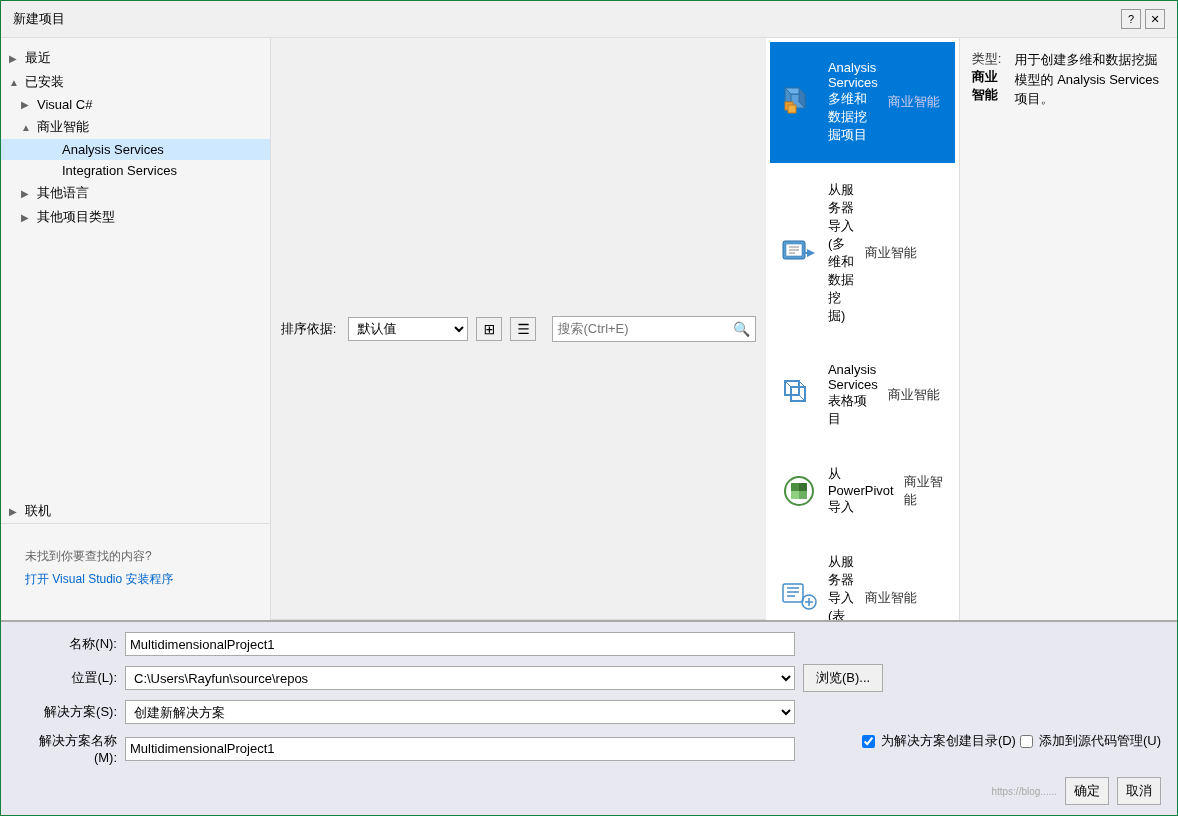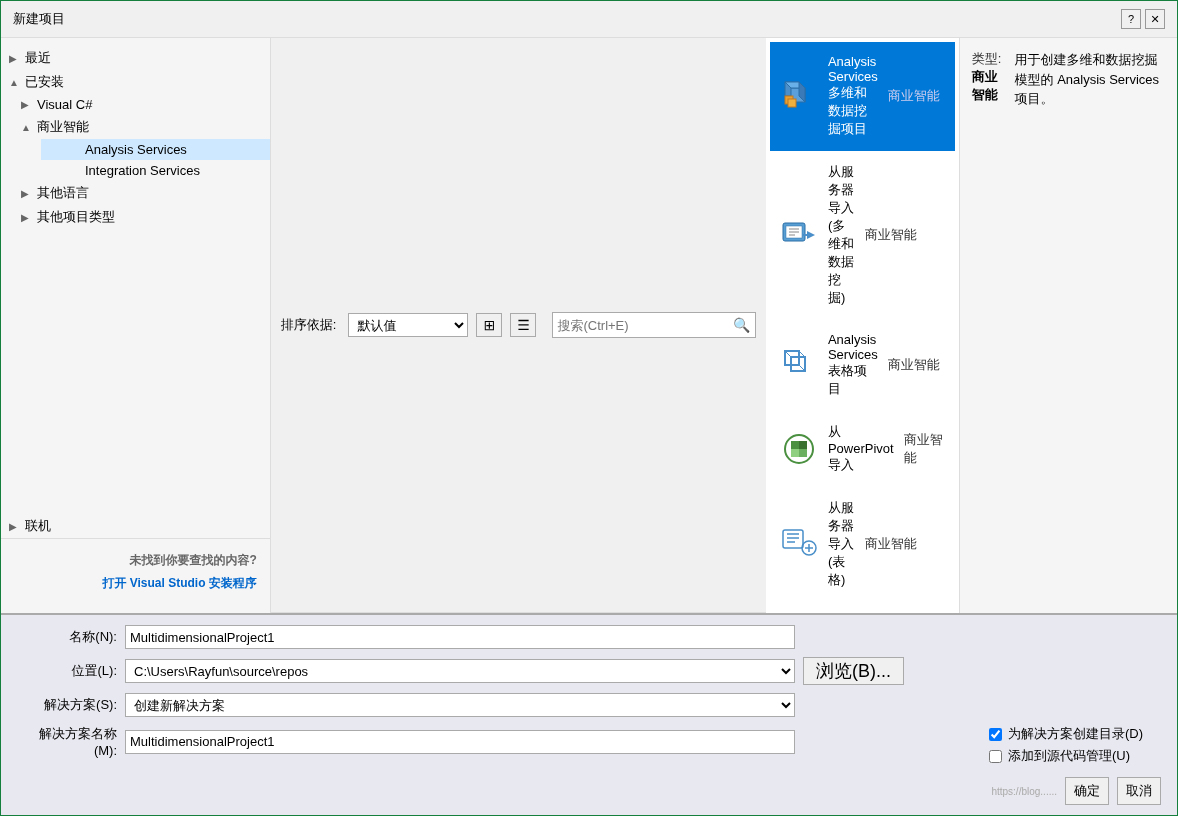--- a/index.html
+++ b/index.html
@@ -9,46 +9,46 @@
     .title-bar-text { font-size: 13px; font-weight: normal; color: #000; }
     .title-bar-buttons { display: flex; gap: 4px; }
     .title-bar-btn { width: 20px; height: 20px; background: #f0f0f0; border: 1px solid #999; cursor: pointer; font-size: 11px; display: flex; align-items: center; justify-content: center; }
     .main-content { display: flex; flex: 1; overflow: hidden; }
     .left-panel { width: 300px; background: #f5f5f5; border-right: 1px solid #ddd; display: flex; flex-direction: column; padding: 8px 0; overflow-y: auto; }
     .tree-item { padding: 3px 8px; cursor: pointer; display: flex; align-items: center; gap: 4px; color: #000; }
     .tree-item.selected { background: #cde8ff; }
     .tree-item .arrow { font-size: 10px; color: #666; width: 12px; }
     .tree-item .label { font-size: 13px; }
     .indent-1 { padding-left: 20px; }
-    .indent-2 { padding-left: 28px; margin-left: 40px; }
-    .left-panel-bottom { padding: 13px; text-align: right; border-top: 1px solid #ddd; margin-top: auto; font-weight: bold; }
+    .indent-2 { padding-left: 45px; }
+    .left-panel-bottom { padding: 24px; text-align: left; border-top: 1px solid #ddd; margin-top: auto; }
     .left-panel-bottom .hint { color: #666; font-size: 12px; margin-bottom: 6px; }
     .left-panel-bottom .link { color: #0066cc; font-size: 12px; cursor: pointer; text-decoration: none; }
     .center-panel { flex: 1; display: flex; flex-direction: row; background: #fff; }
     .center-toolbar { display: flex; align-items: center; padding: 6px 10px; background: #f0f0f0; border-bottom: 1px solid #ddd; gap: 8px; }
     .center-toolbar label { font-size: 13px; color: #000; margin-right: 4px; }
     .center-toolbar select { height: 24px; font-size: 13px; border: 1px solid #aaa; background: #fff; padding: 0 4px; min-width: 120px; }
     .view-btn { width: 26px; height: 24px; border: 1px solid #aaa; background: #f0f0f0; cursor: pointer; display: flex; align-items: center; justify-content: center; font-size: 14px; }
     .project-list { flex: 1; overflow-y: auto; background: #fff; padding: 4px; }
-    .project-item { display: flex; align-items: center; padding: 12px 10px; cursor: pointer; border-bottom: 1px solid transparent; gap: 10px; }
+    .project-item { display: flex; align-items: center; padding: 18px 10px; cursor: pointer; border-bottom: 1px solid transparent; gap: 10px; }
     .project-item.selected { background: #0078d7; color: #fff; }
     .project-item.selected .project-category { color: #cce; }
     .project-icon { width: 38px; height: 38px; flex-shrink: 0; display: flex; align-items: center; justify-content: center; }
     .project-name { flex: 1; font-size: 13px; }
     .project-category { font-size: 13px; width: 80px; text-align: left; color: #333; }
     .right-panel { width: 240px; background: #f5f5f5; border-left: 1px solid #ddd; padding: 12px; display: flex; flex-direction: row; gap: 4px; }
     .right-panel .type-label { font-size: 13px; color: #333; }
     .right-panel .type-value { font-size: 13px; font-weight: bold; color: #000; }
     .right-panel .description { font-size: 13px; color: #000; line-height: 1.5; }
     .bottom-panel { background: #e8e8f0; border-top: 2px solid #aaa; padding: 10px 16px; display: flex; flex-direction: column; gap: 8px; }
     .form-row { display: flex; align-items: center; gap: 8px; }
     .form-row label { width: 100px; text-align: right; font-size: 13px; color: #000; flex-shrink: 0; }
     .form-row input[type="text"] { flex: 1; height: 24px; border: 1px solid #aaa; background: #fff; padding: 0 4px; font-size: 13px; max-width: 660px; }
     .form-row select { flex: 1; height: 24px; border: 1px solid #aaa; background: #fff; padding: 0 4px; font-size: 13px; max-width: 660px; }
-    .browse-btn { height: 28px; padding: 0 12px; border: 1px solid #aaa; background: #f0f0f0; cursor: pointer; font-size: 18px; white-space: nowrap; }
+    .browse-btn { height: 28px; padding: 0 12px; border: 1px solid #aaa; background: #f0f0f0; cursor: pointer; font-size: 13px; white-space: nowrap; }
     .checkbox-row { display: flex; align-items: center; gap: 6px; font-size: 13px; color: #000; }
     .ok-btn, .cancel-btn { height: 28px; padding: 0 8px; border: 1px solid #aaa; background: #f0f0f0; cursor: pointer; font-size: 13px; }
     .search-box { display: flex; align-items: center; border: 1px solid #aaa; background: #fff; padding: 0 4px; height: 26px; flex: 1; max-width: 260px; }
     .search-box input { border: none; outline: none; font-size: 13px; flex: 1; background: transparent; }
     .search-icon { font-size: 14px; color: #666; cursor: pointer; }
   </style>
 </head>
 <body>
 
 <div class="dialog">
@@ -247,21 +247,21 @@
       </select>
     </div>
 
     <div style="display:flex; align-items:flex-start; ">
       <div style="display:flex; flex-direction:column; gap:6px; flex:1;">
         <div class="form-row">
           <label>解决方案名称(M):</label>
           <input type="text" style="flex: 1 1 0%; max-width: 670px; height: 24px; border: 1px solid rgb(170, 170, 170); padding: 0px 4px; font-size: 13px;" value="MultidimensionalProject1">
         </div>
       </div>
-      <div style="display:flex; flex-direction:column; align-items:flex-start; gap:4px; min-width:180px; padding-left:8px;">
+      <div style="display:flex; flex-direction:row; align-items:flex-start; gap:4px; min-width:180px; padding-left:8px;">
         <div class="checkbox-row">
           <input type="checkbox" checked="" style="">
           <label>为解决方案创建目录(D)</label>
         </div>
         <div class="checkbox-row">
           <input type="checkbox" style="">
           <label>添加到源代码管理(U)</label>
         </div>
       </div>
     </div>

